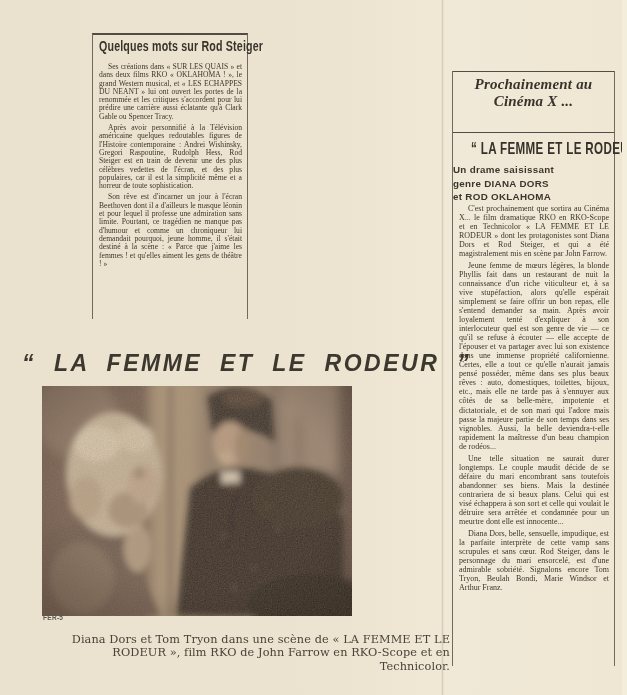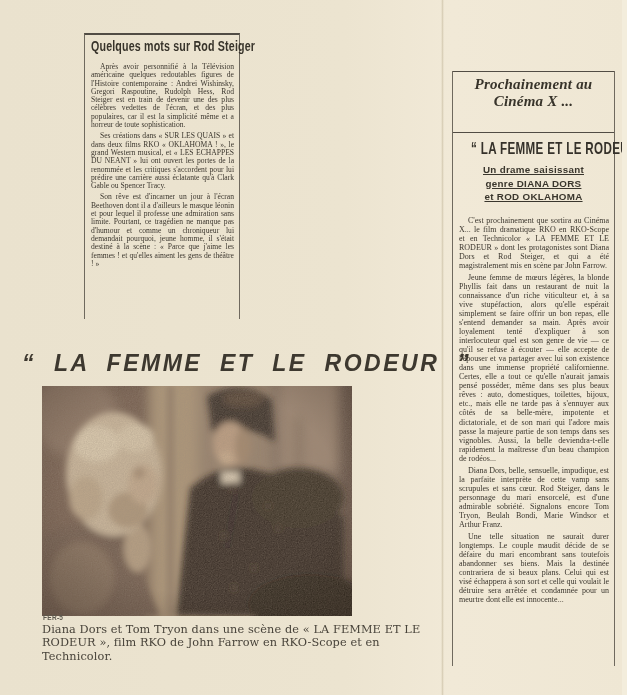--- a/index.html
+++ b/index.html
@@ -15,21 +15,21 @@
   .crease{
     position:absolute;left:441px;top:0;width:3px;height:695px;
     background:linear-gradient(90deg,rgba(200,188,162,0),rgba(199,187,160,.55),rgba(200,188,162,0));
   }
   .edge-right{
     position:absolute;right:0;top:0;width:5px;height:695px;background:#f3eddc;
   }
 
   
   .left-col{
-    position:absolute;left:84px;top:33px;width:156px;height:286px;
+    position:absolute;left:92px;top:33px;width:156px;height:286px;
     box-sizing:border-box;
     border-top:2px solid #514c44;
     border-left:1px solid #6f695e;
     border-right:1px solid #6f695e;
     padding:3px 5px 0 6px;
   }
   .left-title{
     margin:1px 0 9px 0;
     font-family:"Liberation Sans", sans-serif;
     font-weight:bold;font-size:13px;color:#38342b;
@@ -56,23 +56,23 @@
     position:absolute;left:42px;top:386px;width:310px;height:230px;margin:0;
     overflow:hidden;background:#97816b;
   }
   .photo svg{display:block;}
   .photo-label{
     position:absolute;left:43px;top:614px;
     font-family:"Liberation Sans", sans-serif;
     font-size:6.5px;font-weight:bold;color:#5d584e;letter-spacing:.3px;
   }
   .caption{
-    position:absolute;left:42px;top:623px;width:398px;margin:0;
+    position:absolute;left:42px;top:623px;width:398px;margin:10px;
     font-family:"DejaVu Serif", serif;
-    font-size:11.3px;line-height:13.4px;color:#48433a;letter-spacing:.1px;
+    font-size:11.3px;line-height:13.4px;color:#48433a;letter-spacing:.1px;text-align:right;
   }
 
   
   .right-col{
     position:absolute;left:452px;top:71px;width:163px;height:595px;
     box-sizing:border-box;
     border-left:1px solid #6f695e;
     border-right:1px solid #6f695e;
   }
   .kicker{
@@ -88,42 +88,42 @@
     margin-top:6px;text-align:center;white-space:nowrap;
   }
   .right-headline span{
     display:inline-block;
     font-family:"Liberation Sans", sans-serif;
     font-weight:bold;font-size:14px;color:#35312a;
     letter-spacing:.4px;
     transform:scale(.83,1.12);transform-origin:50% 50%;
   }
   .subs{
-    margin-top:6px;text-align:center;
+    margin-top:6px;text-align:left;
     font-family:"Liberation Sans", sans-serif;
     font-weight:bold;font-size:9.8px;line-height:13.5px;
-    color:#3a362d;letter-spacing:.3px;text-decoration:underline;
-  }
-  .right-body{margin-top:12px;padding:0 5px 0 6px;}
+    color:#3a362d;letter-spacing:.3px;
+  }
+  .right-body{margin-top:0;padding:0 5px 0 6px;}
   .right-body p{
     margin:0 0 3px 0;
     font-size:8px;line-height:9.05px;
     text-align:justify;text-indent:9px;
     color:#3b362e;
   }
 </style>
 </head>
 <body>
 
 <div class="page">
 
   <section class="left-col newsprint">
     <h2 class="left-title">Quelques mots sur Rod Steiger</h2>
+    <p>Ses créations dans « SUR LES QUAIS » et dans deux films RKO « OKLAHOMA ! », le grand Western musical, et « LES ECHAPPES DU NEANT » lui ont ouvert les portes de la renommée et les critiques s'accordent pour lui prédire une carrière aussi éclatante qu'à Clark Gable ou Spencer Tracy.</p>
     <p>Après avoir personnifié à la Télévision américaine quelques redoutables figures de l'Histoire contemporaine : Andrei Wishinsky, Gregori Raspoutine, Rudolph Hess, Rod Steiger est en train de devenir une des plus célèbres vedettes de l'écran, et des plus populaires, car il est la simplicité même et a horreur de toute sophistication.</p>
-    <p>Ses créations dans « SUR LES QUAIS » et dans deux films RKO « OKLAHOMA ! », le grand Western musical, et « LES ECHAPPES DU NEANT » lui ont ouvert les portes de la renommée et les critiques s'accordent pour lui prédire une carrière aussi éclatante qu'à Clark Gable ou Spencer Tracy.</p>
     <p>Son rêve est d'incarner un jour à l'écran Beethoven dont il a d'ailleurs le masque léonin et pour lequel il professe une admiration sans limite. Pourtant, ce tragédien ne manque pas d'humour et comme un chroniqueur lui demandait pourquoi, jeune homme, il s'était destiné à la scène : « Parce que j'aime les femmes ! et qu'elles aiment les gens de théâtre ! »</p>
   </section>
 
   <h1 class="main-title">“ LA FEMME ET LE RODEUR ”</h1>
 
   <figure class="photo">
     <svg width="310" height="230" viewBox="0 0 310 230" xmlns="http://www.w3.org/2000/svg">
       <defs>
         <filter id="b6" x="-20%" y="-20%" width="140%" height="140%">
             <feGaussianBlur stdDeviation="6"></feGaussianBlur>
@@ -206,20 +206,20 @@
       <span>“ LA FEMME ET LE RODEUR ”</span>
     </div>
     <div class="subs">
       <div>Un drame saisissant</div>
       <div>genre DIANA DORS</div>
       <div>et ROD OKLAHOMA</div>
     </div>
     <div class="right-body">
       <p>C'est prochainement que sortira au Cinéma X... le film dramatique RKO en RKO-Scope et en Technicolor « LA FEMME ET LE RODEUR » dont les protagonistes sont Diana Dors et Rod Steiger, et qui a été magistralement mis en scène par John Farrow.</p>
       <p>Jeune femme de mœurs légères, la blonde Phyllis fait dans un restaurant de nuit la connaissance d'un riche viticulteur et, à sa vive stupéfaction, alors qu'elle espérait simplement se faire offrir un bon repas, elle s'entend demander sa main. Après avoir loyalement tenté d'expliquer à son interlocuteur quel est son genre de vie — ce qu'il se refuse à écouter — elle accepte de l'épouser et va partager avec lui son existence dans une immense propriété californienne. Certes, elle a tout ce qu'elle n'aurait jamais pensé posséder, même dans ses plus beaux rêves : auto, domestiques, toilettes, bijoux, etc., mais elle ne tarde pas à s'ennuyer aux côtés de sa belle-mère, impotente et dictatoriale, et de son mari qui l'adore mais passe la majeure partie de son temps dans ses vignobles. Aussi, la belle deviendra-t-elle rapidement la maîtresse d'un beau champion de rodéos...</p>
+      <p>Une telle situation ne saurait durer longtemps. Le couple maudit décide de se défaire du mari encombrant sans toutefois abandonner ses biens. Mais la destinée contrariera de si beaux plans. Celui qui est visé échappera à son sort et celle qui voulait le détruire sera arrêtée et condamnée pour un meurtre dont elle est innocente...</p>
       <p>Diana Dors, belle, sensuelle, impudique, est la parfaite interprète de cette vamp sans scrupules et sans cœur. Rod Steiger, dans le personnage du mari ensorcelé, est d'une admirable sobriété. Signalons encore Tom Tryon, Beulah Bondi, Marie Windsor et Arthur Franz.</p>
-      <p>Une telle situation ne saurait durer longtemps. Le couple maudit décide de se défaire du mari encombrant sans toutefois abandonner ses biens. Mais la destinée contrariera de si beaux plans. Celui qui est visé échappera à son sort et celle qui voulait le détruire sera arrêtée et condamnée pour un meurtre dont elle est innocente...</p>
     </div>
   </section>
 
   <div class="crease"></div>
   <div class="edge-right"></div>
 </div>
 
 </body></html>

